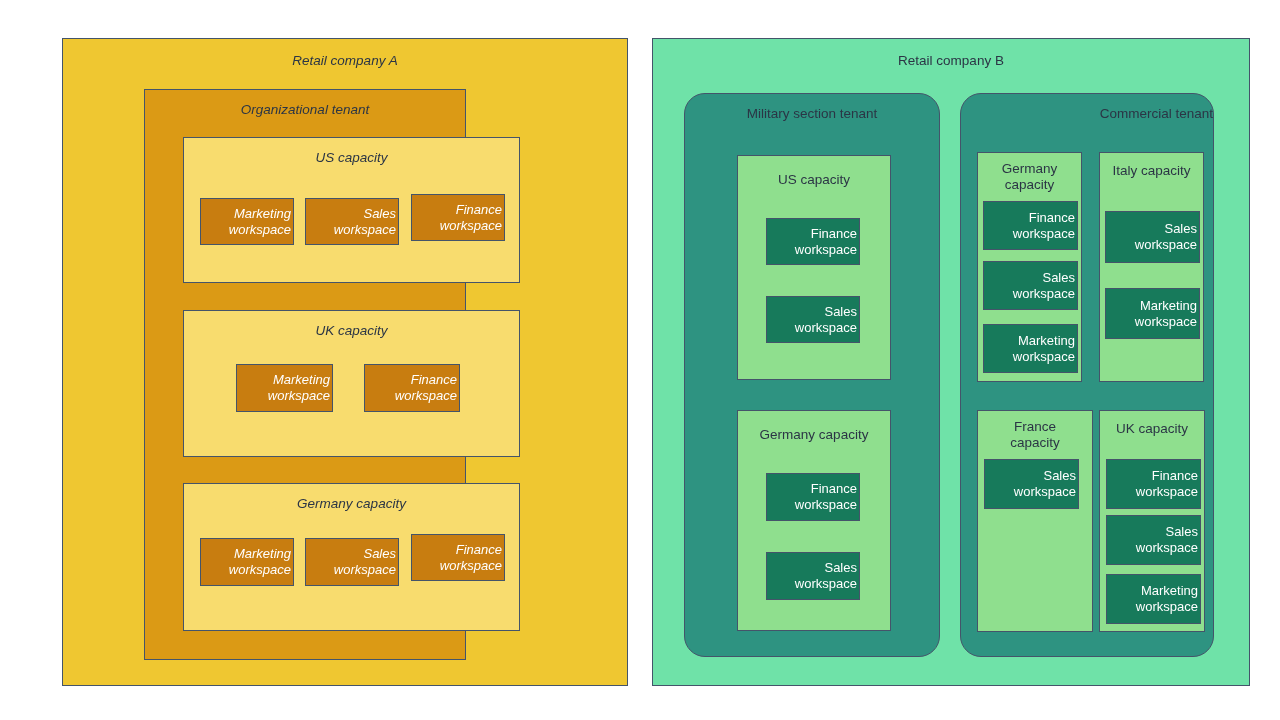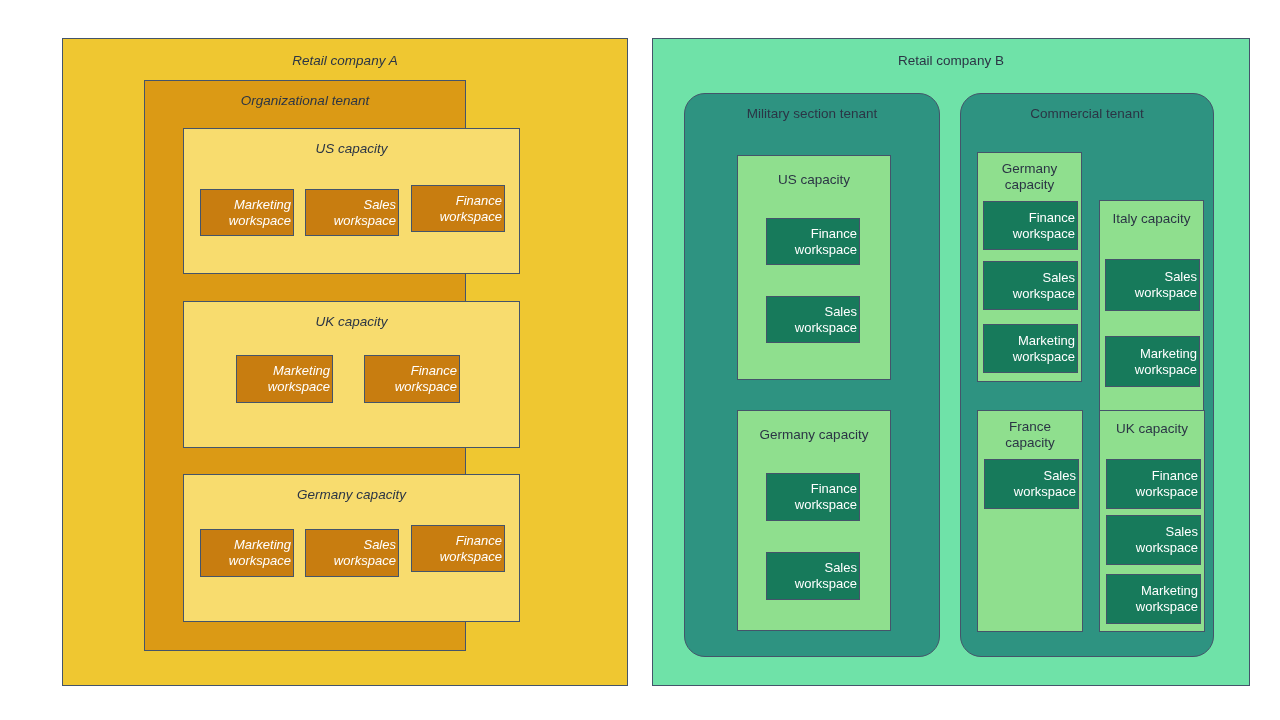--- a/index.html
+++ b/index.html
@@ -38,21 +38,21 @@
   .wrap2{left:50%;transform:translateX(-50%);width:76px;}
 </style>
 </head>
 <body>
 
 <div class="canvas">
 
   <div class="box company-a" style="left:62px;top:38px;width:566px;height:648px;font-style:italic;">
     <div class="box-title" style="top:14px;">Retail company A</div>
 
-    <div class="box tenant-a" style="left:81px;top:41px;width:322px;height:571px;">
+    <div class="box tenant-a" style="left:81px;top:50px;width:322px;height:571px;">
       <div class="box-title" style="top:12px;">Organizational tenant</div>
 
       <div class="box capacity-a" style="left:38px;top:47px;width:337px;height:146px;">
         <div class="box-title" style="top:12px;">US capacity</div>
         <div class="ws ws-a" style="left:16px;top:60px;width:94px;height:47px;">Marketing workspace</div>
         <div class="ws ws-a" style="left:121px;top:60px;width:94px;height:47px;">Sales workspace</div>
         <div class="ws ws-a" style="left:227px;top:56px;width:94px;height:47px;">Finance workspace</div>
       </div>
 
       <div class="box capacity-a" style="left:38px;top:220px;width:337px;height:147px;">
@@ -83,36 +83,36 @@
       </div>
 
       <div class="box capacity-b" style="left:52px;top:316px;width:154px;height:221px;">
         <div class="box-title" style="top:16px;">Germany capacity</div>
         <div class="ws ws-b" style="left:28px;top:62px;width:94px;height:48px;">Finance workspace</div>
         <div class="ws ws-b" style="left:28px;top:141px;width:94px;height:48px;">Sales workspace</div>
       </div>
     </div>
 
     <div class="box tenant-b" style="left:307px;top:54px;width:254px;height:564px;">
-      <div class="box-title" style="top:12px;">Commercial tenant</div>
+      <div class="box-title" style="top:12px;text-align:right;">Commercial tenant</div>
 
       <div class="box capacity-b" style="left:16px;top:58px;width:105px;height:230px;">
         <div class="box-title wrap2" style="top:8px;">Germany capacity</div>
         <div class="ws ws-b" style="left:5px;top:48px;width:95px;height:49px;">Finance workspace</div>
         <div class="ws ws-b" style="left:5px;top:108px;width:95px;height:49px;">Sales workspace</div>
         <div class="ws ws-b" style="left:5px;top:171px;width:95px;height:49px;">Marketing workspace</div>
       </div>
 
-      <div class="box capacity-b" style="left:138px;top:58px;width:105px;height:230px;margin-top:48px;">
+      <div class="box capacity-b" style="left:138px;top:58px;width:105px;height:230px;">
         <div class="box-title" style="top:10px;">Italy capacity</div>
         <div class="ws ws-b" style="left:5px;top:58px;width:95px;height:52px;">Sales workspace</div>
         <div class="ws ws-b" style="left:5px;top:135px;width:95px;height:51px;">Marketing workspace</div>
       </div>
 
-      <div class="box capacity-b" style="left:16px;top:316px;width:106px;height:222px;">
+      <div class="box capacity-b" style="left:16px;top:316px;width:116px;height:222px;">
         <div class="box-title wrap2" style="top:8px;">France capacity</div>
         <div class="ws ws-b" style="left:6px;top:48px;width:95px;height:50px;">Sales workspace</div>
       </div>
 
       <div class="box capacity-b" style="left:138px;top:316px;width:106px;height:222px;">
         <div class="box-title" style="top:10px;">UK capacity</div>
         <div class="ws ws-b" style="left:6px;top:48px;width:95px;height:50px;">Finance workspace</div>
         <div class="ws ws-b" style="left:6px;top:104px;width:95px;height:50px;">Sales workspace</div>
         <div class="ws ws-b" style="left:6px;top:163px;width:95px;height:50px;">Marketing workspace</div>
       </div>

